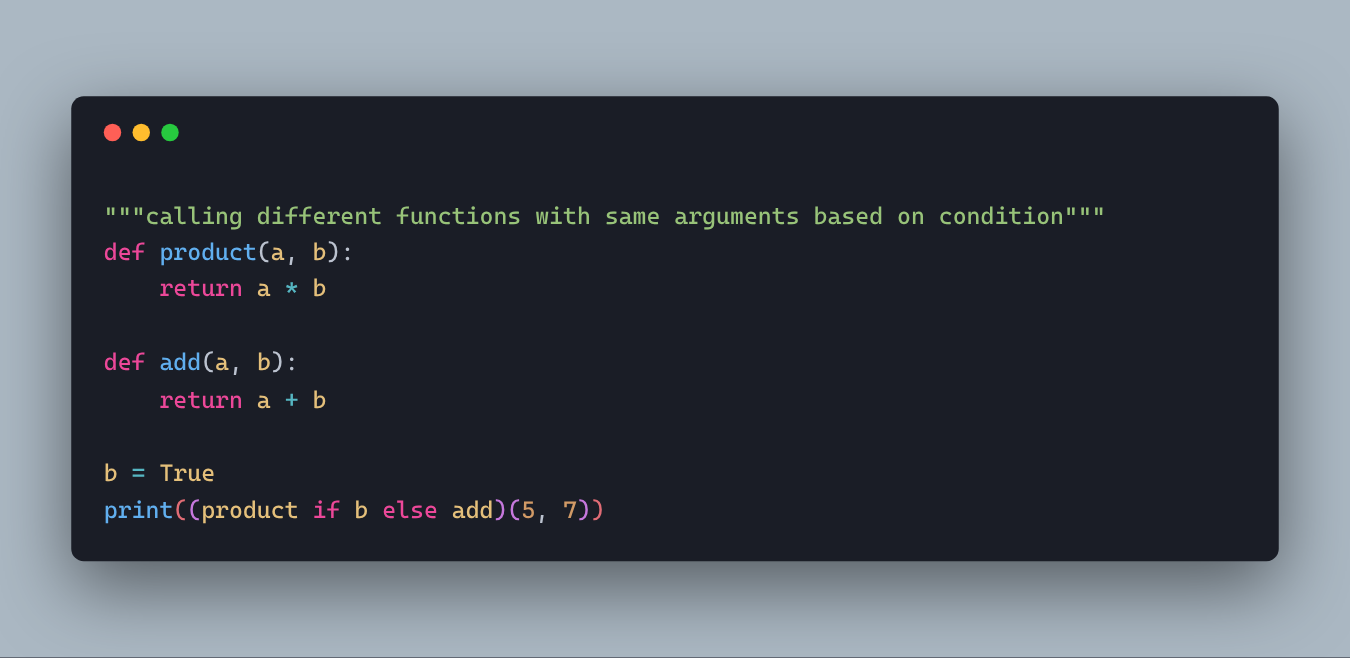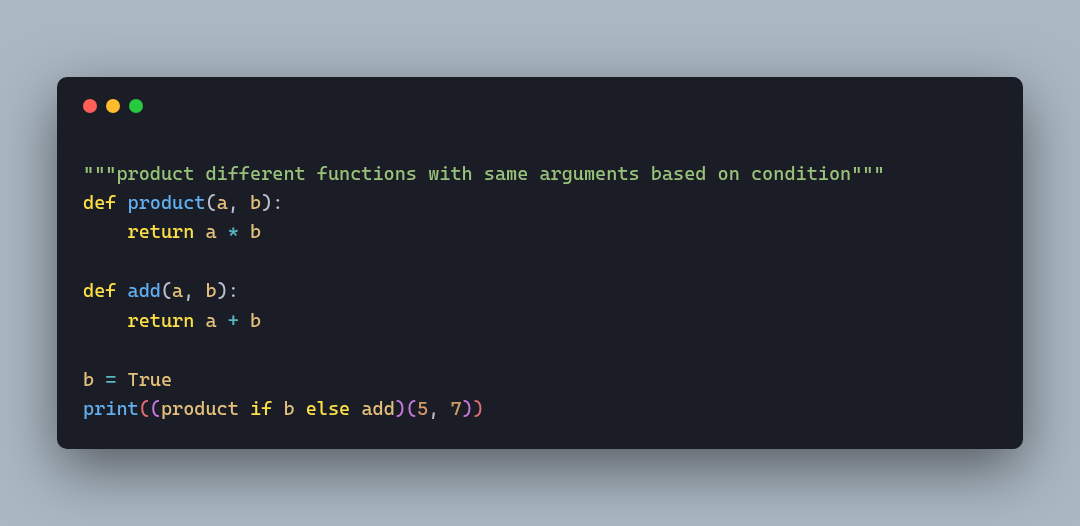--- a/index.html
+++ b/index.html
@@ -23,40 +23,40 @@
   .dot.r { background: #ff5f56; }
   .dot.y { background: #ffbd2e; }
   .dot.g { background: #27c93f; }
   .code {
     font-size: 19px;
     line-height: 1.55;
     white-space: pre;
     color: #bbc2cf;
   }
   .s-str  { color: #98c379; }   
-  .s-kw   { color: #fde047; }   
+  .s-kw   { color: #ec4899; }   
   .s-fn   { color: #61afef; }   
   .s-id   { color: #e5c07b; }   
   .s-op   { color: #56b6c2; }   
   .s-num  { color: #d19a66; }   
   .s-pun  { color: #bbc2cf; }   
   .s-par  { color: #e06c75; }   
   .s-par2 { color: #c678dd; }   
 </style>
 </head>
 <body>
 
 <div class="win">
   <div class="dots">
     <div class="dot r"></div>
     <div class="dot y"></div>
     <div class="dot g"></div>
   </div>
 
-  <div class="code"><span class="s-str">"""</span><span class="s-str">product different functions with same arguments based on condition</span><span class="s-str">"""</span>
+  <div class="code"><span class="s-str">"""</span><span class="s-str">calling different functions with same arguments based on condition</span><span class="s-str">"""</span>
 <span class="s-kw">def</span><span> </span><span class="s-fn">product</span><span class="s-pun">(</span><span class="s-id">a</span><span class="s-pun">, </span><span class="s-id">b</span><span class="s-pun">)</span><span class="s-pun">:</span>
 <span>    </span><span class="s-kw">return</span><span> </span><span class="s-id">a</span><span> </span><span class="s-op">*</span><span> </span><span class="s-id">b</span>
 
 <span class="s-kw">def</span><span> </span><span class="s-fn">add</span><span class="s-pun">(</span><span class="s-id">a</span><span class="s-pun">, </span><span class="s-id">b</span><span class="s-pun">)</span><span class="s-pun">:</span>
 <span>    </span><span class="s-kw">return</span><span> </span><span class="s-id">a</span><span> </span><span class="s-op">+</span><span> </span><span class="s-id">b</span>
 
 <span class="s-id">b</span><span class="s-op"> = </span><span class="s-id">True</span>
 <span class="s-fn">print</span><span class="s-par">(</span><span class="s-par2">(</span><span class="s-id">product</span><span> </span><span class="s-kw">if</span><span> </span><span class="s-id">b</span><span> </span><span class="s-kw">else</span><span> </span><span class="s-id">add</span><span class="s-par2">)</span><span class="s-par2">(</span><span class="s-num">5</span><span class="s-pun">, </span><span class="s-num">7</span><span class="s-par2">)</span><span class="s-par">)</span></div>
 </div>
 

